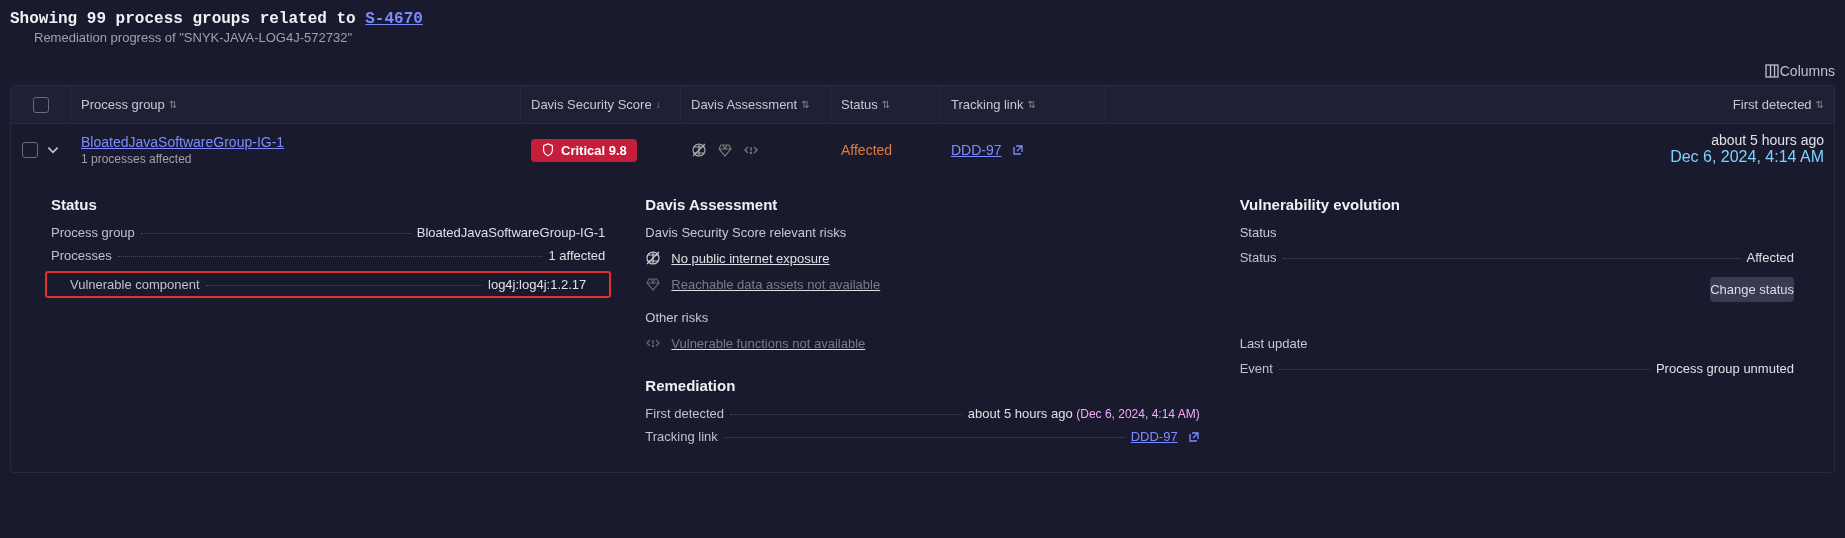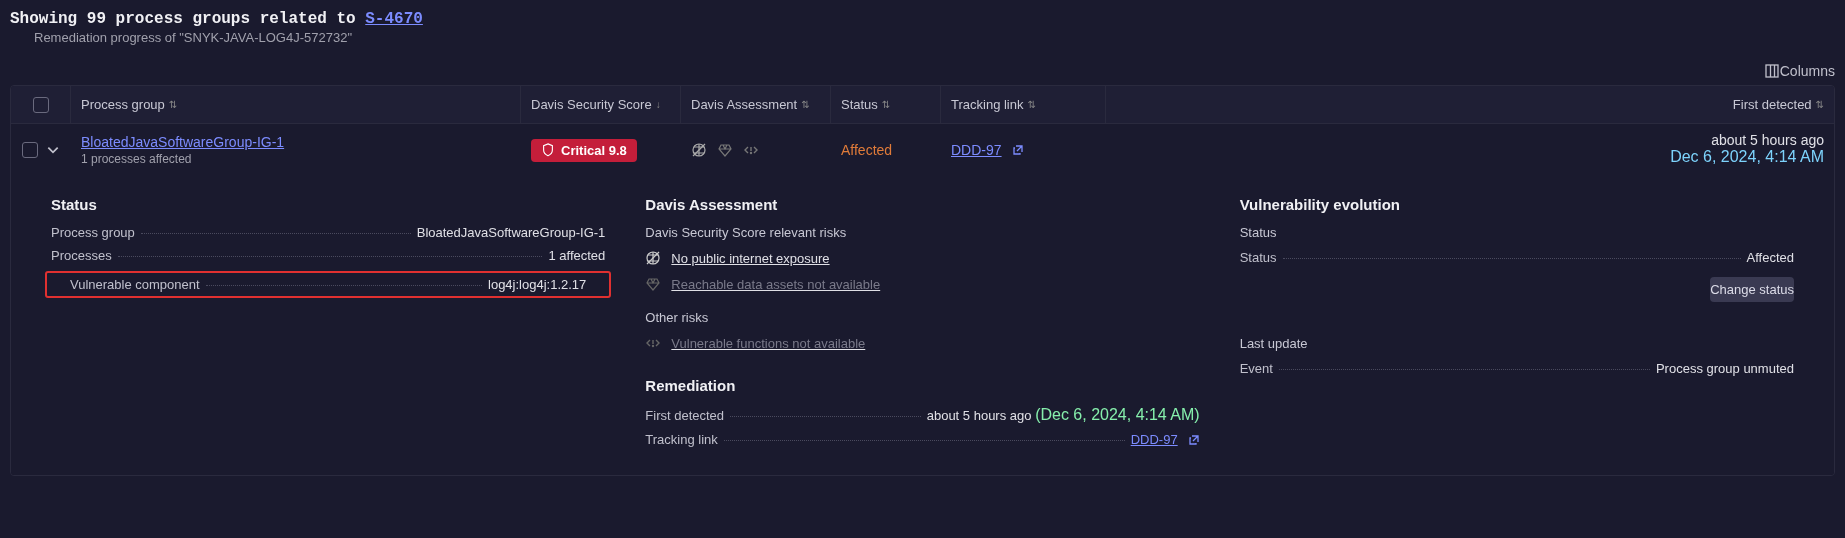--- a/index.html
+++ b/index.html
@@ -175,21 +175,21 @@
   background: #3a3a52;
   color: #dcdce8;
   border: none;
   padding: 5px 0;
   border-radius: 4px;
   font-size: 13px;
   cursor: pointer;
   float: right;
   margin-top: 4px;
 }
-.abs-paren { color: #86efac; font-size: 16px; }
+.abs-paren { color: #f0abfc; font-size: 12px; }
 svg { display: block; }
 </style>
 </head>
 <body>
 
 <div class="header">
   <div class="title">
     <span>Showing 99 process groups related to </span><a href="#">S-4670</a>
   </div>
   <div class="subtitle">Remediation progress of "SNYK-JAVA-LOG4J-572732"</div>

